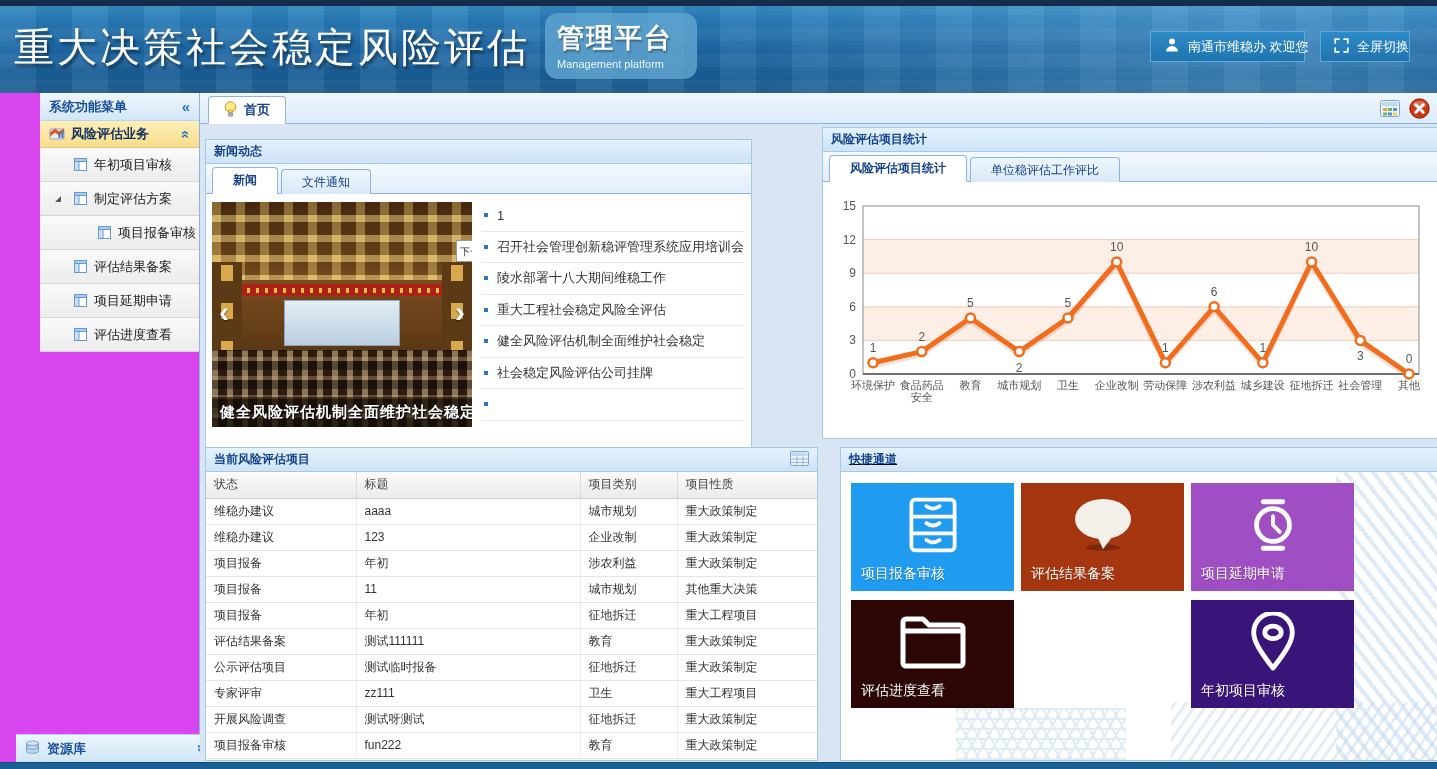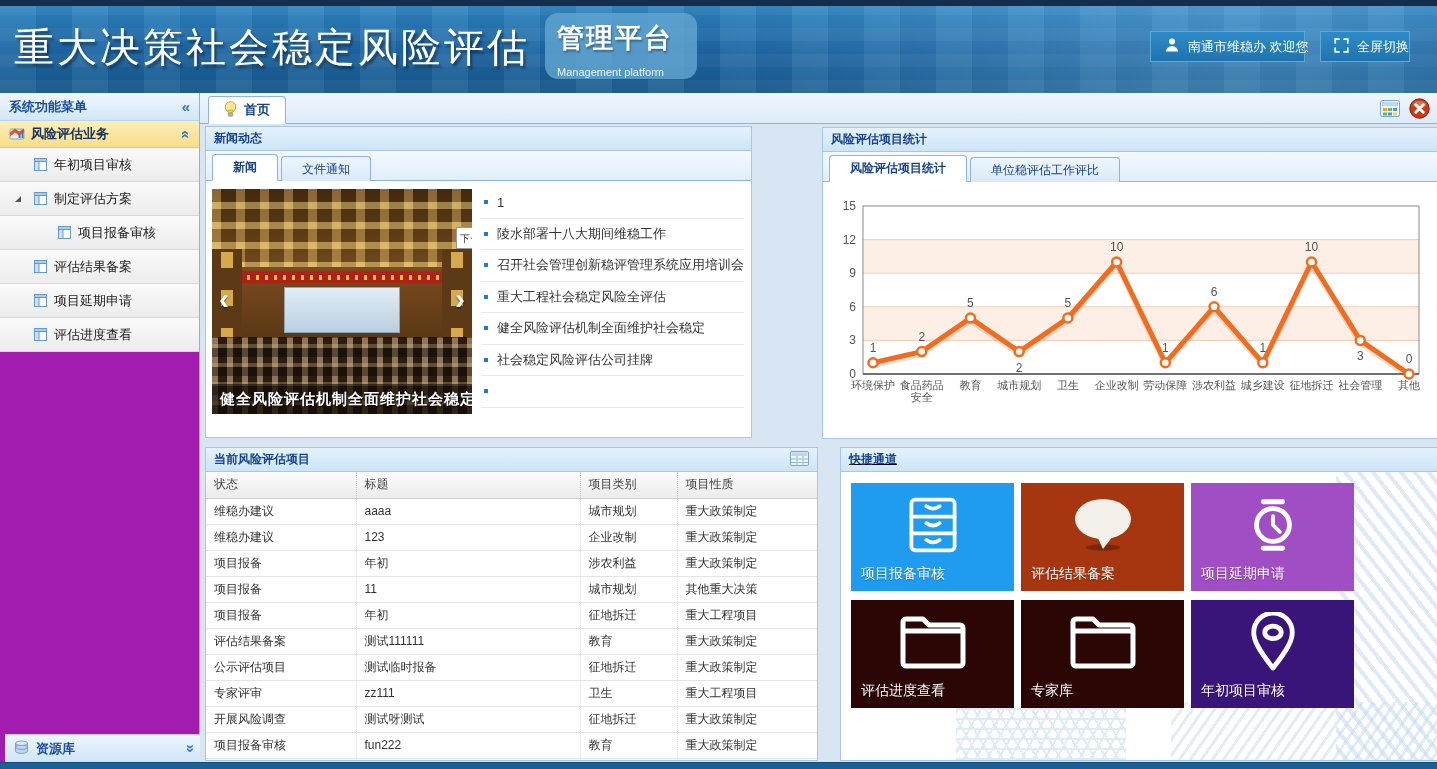--- a/index.html
+++ b/index.html
@@ -11,52 +11,52 @@
 .header{position:absolute;left:0;top:0;width:100%;height:93px;
  background:
   radial-gradient(circle at 86% 25%, rgba(140,200,240,.30), transparent 42%),
   repeating-linear-gradient(90deg, rgba(255,255,255,.05) 0 36px, rgba(0,20,50,.05) 36px 72px),
   repeating-linear-gradient(0deg, rgba(255,255,255,.04) 0 13px, transparent 13px 26px),
   linear-gradient(180deg,#2f87c2 0%,#1d66a3 55%,#175a8d 100%);}
 .header-topline{position:absolute;left:0;top:0;width:100%;height:6px;background:#142d4b;}
 .app-title{position:absolute;left:14px;top:20px;font-size:40px;font-weight:normal;color:#fff;letter-spacing:3px;text-shadow:2px 3px 3px rgba(0,0,0,.45);white-space:nowrap;}
 .subtitle-box{position:absolute;left:545px;top:13px;width:152px;height:66px;background:rgba(100,168,210,.78);padding:7px 12px 0 12px;border-radius:13px;}
 .subtitle{font-size:27px;font-weight:bold;color:#fff;letter-spacing:2px;text-shadow:1px 2px 2px rgba(0,0,0,.35);}
-.subtitle-en{font-size:11px;color:#eaf5fc;margin-top:10px;}
+.subtitle-en{font-size:11px;color:#eaf5fc;margin-top:2px;}
 .hdr-btn{position:absolute;top:31px;height:31px;display:flex;align-items:center;gap:8px;padding:0 13px;
  background:linear-gradient(180deg,#2e8bc8,#1f74ae);border:1px solid #5aaad9;color:#fff;font-size:13px;cursor:pointer;white-space:nowrap;}
 .user-btn{left:1150px;width:155px;}
 .fs-btn{left:1320px;width:90px;}
 
 
-.sidebar{position:absolute;left:0;top:93px;width:200px;bottom:7px;background:#a21caf;border-right:1px solid #8db2e3;}
+.sidebar{position:absolute;left:0;top:93px;width:200px;bottom:7px;background:#d946ef;border-right:1px solid #8db2e3;padding-left:40px;}
 .side-hd{height:28px;background:linear-gradient(180deg,#f0f7fd,#d2e6f7);border-bottom:1px solid #b9d4ec;color:#1a4f9c;font-weight:bold;font-size:13px;display:flex;align-items:center;justify-content:space-between;padding:0 9px;}
 .chev{color:#2a77c0;font-size:15px;font-weight:bold;cursor:pointer;line-height:1;}
 .chev.up{display:inline-block;transform:rotate(90deg);}
 .chev.down{display:inline-block;transform:rotate(90deg);}
 .side-group{height:27px;background:linear-gradient(180deg,#fdefb8,#f8dd8b);border-bottom:1px solid #e7c877;color:#14325f;font-weight:bold;font-size:13px;display:flex;align-items:center;gap:6px;padding:0 9px;cursor:pointer;}
 .side-group .grow{flex:1;}
 .side-item{height:34px;background:linear-gradient(180deg,#fafafa,#ececec);border-bottom:1px solid #d8d8d8;display:flex;align-items:center;gap:7px;padding-left:34px;font-size:13px;color:#222;cursor:pointer;position:relative;}
 .side-item.sub{padding-left:58px;}
 .tri{position:absolute;left:15px;top:14px;width:0;height:0;border-bottom:6px solid #555;border-left:6px solid transparent;}
-.res-bar{position:absolute;left:5px;bottom:0;width:199px;height:28px;background:linear-gradient(180deg,#ecf5fc,#cfe5f6);border-top:1px solid #b9d4ec;display:flex;align-items:center;gap:7px;padding:0 9px;color:#1a4f9c;font-weight:bold;font-size:13px;cursor:pointer;}
+.res-bar{position:absolute;left:16px;bottom:0;width:199px;height:28px;background:linear-gradient(180deg,#ecf5fc,#cfe5f6);border-top:1px solid #b9d4ec;display:flex;align-items:center;gap:7px;padding:0 9px;color:#1a4f9c;font-weight:bold;font-size:13px;cursor:pointer;}
 .res-bar .grow{flex:1;}
 .bottom-strip{position:absolute;left:0;bottom:0;width:100%;height:7px;background:#1a6095;border-top:1px solid #0f4a78;}
 
 
 .main{position:absolute;left:200px;top:93px;right:0;bottom:7px;background:#d8e5f3;}
 .tabbar{position:absolute;left:0;top:0;right:0;height:31px;background:linear-gradient(180deg,#eff6fd,#dcebf9);border-bottom:1px solid #8db2e3;}
 .tab-home{position:absolute;left:8px;bottom:-1px;height:28px;background:#fff;border:1px solid #8db2e3;border-bottom:1px solid #fff;border-radius:4px 4px 0 0;display:flex;align-items:center;gap:7px;padding:0 15px;font-size:13px;font-weight:bold;color:#15428b;cursor:pointer;}
 .tab-icons{position:absolute;right:7px;top:5px;display:flex;align-items:center;gap:9px;}
 .tab-icons>span{cursor:pointer;display:inline-flex;}
 .content{position:absolute;left:0;top:31px;right:0;bottom:0;}
 
 .panel{position:absolute;background:#fff;border:1px solid #a5c7e8;}
 .panel-hd{height:24px;background:linear-gradient(180deg,#e4f2fc,#cde4f7);border-bottom:1px solid #a5c7e8;color:#15428b;font-weight:bold;font-size:12px;display:flex;align-items:center;justify-content:space-between;padding:0 8px;}
-.panel.news{left:5px;top:2px;width:547px;height:312px;}
+.panel.news{left:5px;top:15px;width:547px;height:312px;}
 .panel.stats{left:622px;top:3px;width:722px;height:312px;}
 .panel.projects{left:5px;top:323px;width:613px;height:314px;}
 .panel.quick{left:640px;top:323px;width:602px;height:314px;text-decoration:underline;}
 
 .subtabs{height:30px;background:linear-gradient(180deg,#f3f9fe,#e1eefa);border-bottom:1px solid #8db2e3;display:flex;align-items:flex-end;gap:3px;padding-left:6px;}
 .subtab{height:25px;margin-bottom:-1px;border:1px solid #8db2e3;border-bottom:none;border-radius:4px 4px 0 0;background:linear-gradient(180deg,#eef6fd,#d9e9f8);display:flex;align-items:center;padding:0 20px;font-size:12px;color:#15428b;cursor:pointer;}
 .subtab.active{background:#fff;font-weight:bold;height:27px;border-bottom:1px solid #fff;}
 
 
 .carousel{position:absolute;left:6px;top:62px;width:260px;height:225px;overflow:hidden;background:#32200f;cursor:pointer;}
@@ -290,25 +290,25 @@
           <div class="c-arrow next">›</div>
           <div class="c-tip">下一</div>
         </div>
         <div class="news-list">
             <div class="news-item">
               <span class="blt"></span>
               <span>1</span>
             </div>
             <div class="news-item">
               <span class="blt"></span>
+              <span>召开社会管理创新稳评管理系统应用培训会</span>
+            </div>
+            <div class="news-item">
+              <span class="blt"></span>
               <span>陵水部署十八大期间维稳工作</span>
-            </div>
-            <div class="news-item">
-              <span class="blt"></span>
-              <span>召开社会管理创新稳评管理系统应用培训会</span>
             </div>
             <div class="news-item">
               <span class="blt"></span>
               <span>重大工程社会稳定风险全评估</span>
             </div>
             <div class="news-item">
               <span class="blt"></span>
               <span>健全风险评估机制全面维护社会稳定</span>
             </div>
             <div class="news-item">
@@ -524,29 +524,20 @@
             </div>
             <div class="tile" style="left: 10px; top: 128px; background: rgb(43, 6, 5);">
               <span class="tile-icon"><svg width="72" height="58" viewBox="0 0 72 58">
                   <g fill="none" stroke="#fff" stroke-width="5" stroke-linejoin="round">
                     <path d="M6 51 V10 a3 3 0 0 1 3-3 h17 l6 6 h31 a3 3 0 0 1 3 3 v35 a3 3 0 0 1 -3 3 H9 a3 3 0 0 1 -3-3 Z"></path>
                     <path d="M6 19 h60"></path>
                   </g>
                 </svg></span>
               <span class="tile-label">评估进度查看</span>
             </div>
-            <div class="tile" style="left: 180px; top: 128px; background: rgb(43, 6, 5);">
-              <span class="tile-icon"><svg width="72" height="58" viewBox="0 0 72 58">
-                  <g fill="none" stroke="#fff" stroke-width="5" stroke-linejoin="round">
-                    <path d="M6 51 V10 a3 3 0 0 1 3-3 h17 l6 6 h31 a3 3 0 0 1 3 3 v35 a3 3 0 0 1 -3 3 H9 a3 3 0 0 1 -3-3 Z"></path>
-                    <path d="M6 19 h60"></path>
-                  </g>
-                </svg></span>
-              <span class="tile-label">专家库</span>
-            </div>
             <div class="tile" style="left: 350px; top: 128px; background: rgb(58, 21, 121);">
               <span class="tile-icon"><svg width="54" height="62" viewBox="0 0 56 64">
                   <g fill="none" stroke="#fff" stroke-width="5">
                     <path d="M28 58 C14 40 8 30 8 21 a20 20 0 1 1 40 0 c0 9 -6 19 -20 37 Z" stroke-linejoin="round"></path>
                     <ellipse cx="28" cy="21" rx="8.5" ry="6.5"></ellipse>
                   </g>
                 </svg></span>
               <span class="tile-label">年初项目审核</span>
             </div>
           </div>

